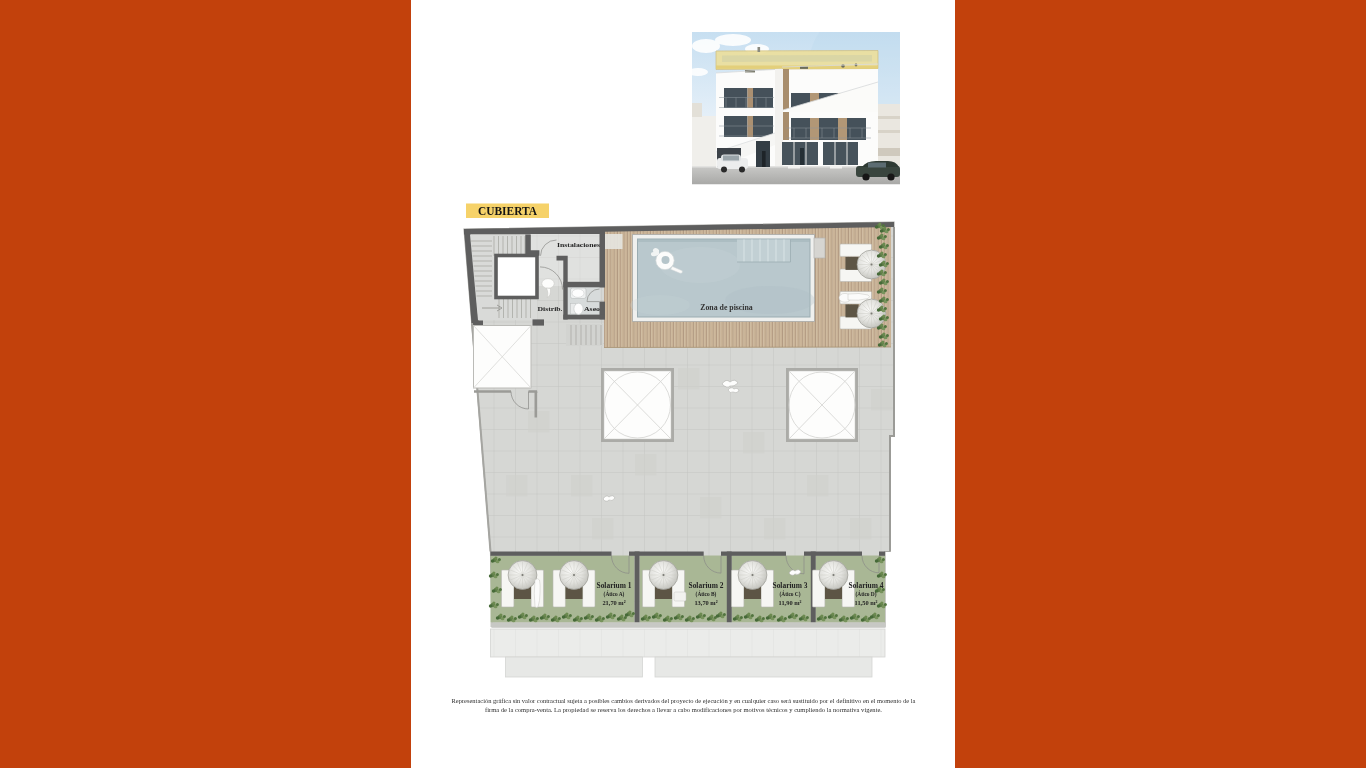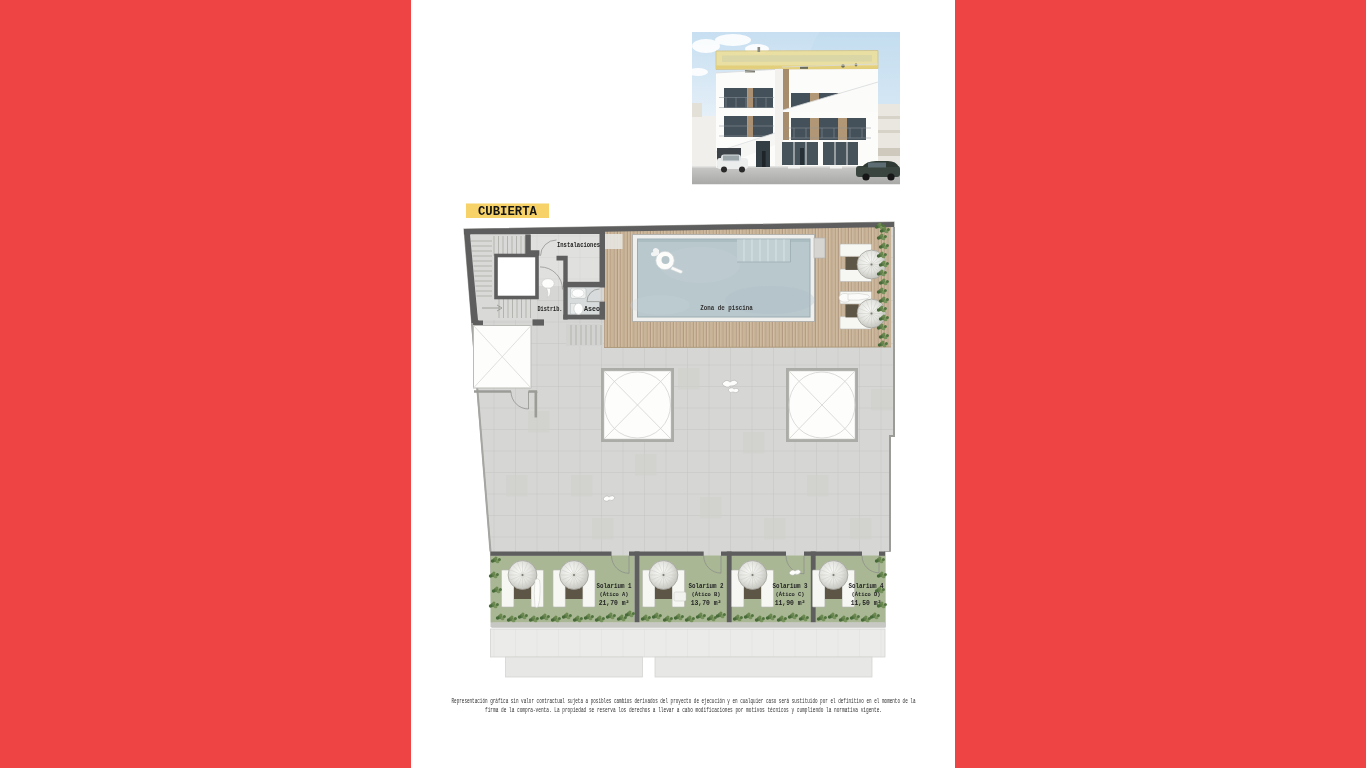--- a/index.html
+++ b/index.html
@@ -1,16 +1,16 @@
 <!DOCTYPE html>
 <html><head>
 <meta charset="utf-8">
 <style>
   html,body{margin:0;padding:0;background:#000;width:1366px;height:768px;overflow:hidden;}
-  .stage{position:relative;width:1366px;height:768px;background:#ef4444;font-family:Liberation Mono, monospace;}
+  .stage{position:relative;width:1366px;height:768px;background:#c2410c;font-family:Liberation Serif, serif;}
   .page{position:absolute;left:411px;top:0;width:544px;height:768px;background:#ffffff;}
   svg{position:absolute;left:0;top:0;}
 </style>
 </head>
 <body>
 <div class="stage">
 
 <div class="page"></div>
 <svg width="544" height="768" viewBox="411 0 544 768" style="left:411px;top:0;" xmlns="http://www.w3.org/2000/svg">
 <defs>

